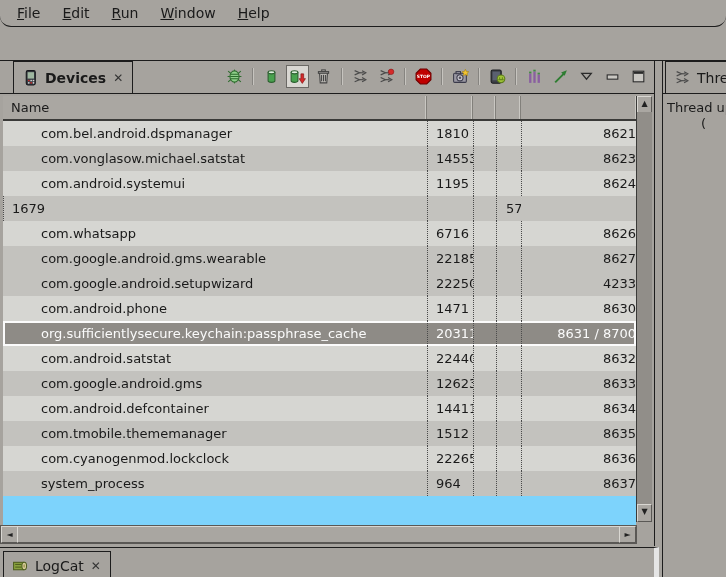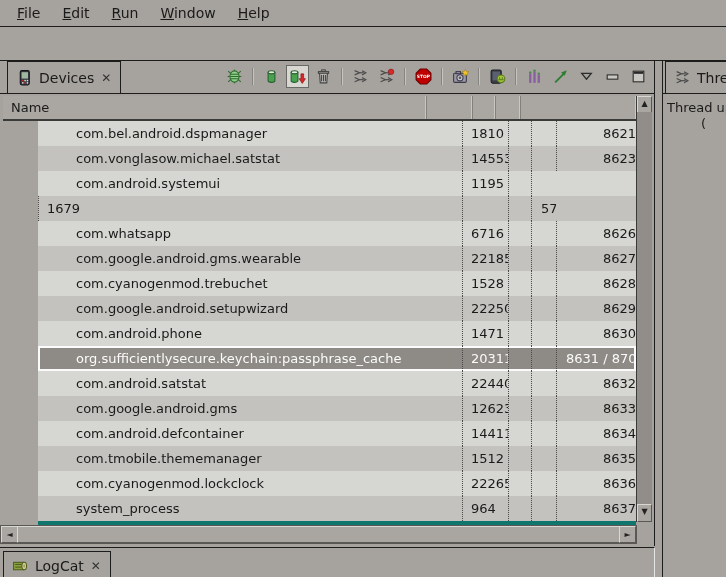--- a/index.html
+++ b/index.html
@@ -5,21 +5,21 @@
   html,body{margin:0;padding:0;}
   body{
     width:726px;height:577px;overflow:hidden;
     background:#a6a39e;
     font-family:"DejaVu Sans","Liberation Sans",sans-serif;
     color:#1a1a1a;font-size:13px;
     -webkit-font-smoothing:antialiased;
     position:relative;
   }
   
-  .menubar{height:26px;display:flex;align-items:center;padding-left:6px;border-bottom:1px solid #1c1c1c;}
+  .menubar{height:26px;display:flex;align-items:center;padding-left:6px;border-bottom:1px solid #1c1c1c;border-radius:11px;}
   .menu-item{padding:3px 11px;font-size:14px;cursor:default;}
   .menu-item u{text-decoration:underline;}
   .toolbar-empty{height:33px;border-bottom:1px solid #1c1c1c;}
   
   .main{position:absolute;left:0;top:61px;width:726px;height:516px;}
   .devices-panel{position:absolute;left:0;top:0;width:654px;height:485px;border-right:1px solid #1c1c1c;}
   .view-header{position:relative;height:32px;border-bottom:1px solid #1c1c1c;display:flex;align-items:stretch;}
   .tab{display:flex;align-items:center;gap:6px;padding:0 8px;border:1px solid #1c1c1c;border-bottom:none;background:#a6a39e;}
   .tab-label{font-size:14px;}
   .tab-close{font-size:12px;color:#333;padding:0 1px;cursor:default;}
@@ -28,21 +28,21 @@
   
   .view-toolbar{position:absolute;right:4px;top:0;height:31px;display:flex;align-items:center;gap:3px;}
   .tbtn{width:21px;height:21px;display:flex;align-items:center;justify-content:center;border:1px solid transparent;}
   .tbtn.active{background:#d9d7d2;border:1px solid #6b6965;}
   .tsep{width:1px;height:17px;background:#868480;border-right:1px solid #c6c4bf;margin:0 3px;}
   
   .table-area{position:absolute;left:0;top:32px;right:0;bottom:0;padding:3px;}
   .grid-header{display:grid;grid-template-columns:424px 46px 23px 25px 1fr;height:23px;line-height:23px;
     background:#aaa7a2;border-bottom:2px solid #3a3a38;margin-right:15px;}
   .hcell{padding-left:8px;border-right:1px solid #82807b;box-shadow:inset -1px 0 0 #c9c7c2;overflow:hidden;white-space:nowrap;}
-  .rows-wrap{position:absolute;left:3px;right:18px;top:28px;bottom:21px;background:#0f766e;overflow:hidden;margin-left:35px;}
+  .rows-wrap{position:absolute;left:3px;right:18px;top:28px;bottom:21px;background:#7dd3fc;overflow:hidden;}
   .row{display:grid;grid-template-columns:424px 46px 23px 25px 1fr;height:25px;line-height:25px;background:#d6d6d2;}
   .row.alt{background:#c3c2be;}
   .row.selected{background:#8e8b86;color:#fbfbfb;box-shadow:inset 0 0 0 2px #fbfbfb;}
   .cell{overflow:hidden;white-space:nowrap;}
   .cell-name{padding-left:38px;}
   .cell-pid{padding-left:8px;border-left:1px dotted #4a4a4a;}
   .cell-e{border-left:1px dotted #4a4a4a;}
   .cell-port{padding-left:9px;border-left:1px dotted #4a4a4a;text-align:right;}
   
   .vscroll{position:absolute;top:3px;right:2px;width:15px;bottom:24px;background:#918e89;border-left:1px solid #3a3a38;}
@@ -58,41 +58,41 @@
   .hbtn.left{left:0;} .hbtn.right{right:0;}
   .hthumb{position:absolute;left:16px;right:16px;top:0;bottom:0;background:#a9a6a1;
     border:1px solid;border-color:#d9d7d2 #5a5855 #5a5855 #d9d7d2;}
   
   .sash{position:absolute;left:655px;top:0;width:7px;height:516px;}
   .threads-panel{position:absolute;left:662px;top:0;width:64px;height:516px;border-left:1px solid #1c1c1c;overflow:hidden;}
   .threads-panel .view-header{width:200px;}
   .threads-msg{padding:6px 0 0 4px;font-size:13px;line-height:16px;white-space:nowrap;overflow:hidden;}
   .threads-msg .l2{padding-left:34px;}
   
-  .logcat-panel{position:absolute;left:0;top:486px;width:654px;height:30px;border-top:1px solid #1c1c1c;border-right:1px solid #e5e5e5;}
+  .logcat-panel{position:absolute;left:0;top:486px;width:654px;height:30px;border-top:1px solid #1c1c1c;border-right:5px solid #e5e5e5;}
   .logcat-panel .tab{position:absolute;left:3px;top:3px;bottom:-1px;display:flex;align-items:center;}
 </style>
 </head>
 <body>
 
 <div class="menubar" id="menubar">
     <div class="menu-item"><u>F</u>ile</div>
     <div class="menu-item"><u>E</u>dit</div>
     <div class="menu-item"><u>R</u>un</div>
     <div class="menu-item"><u>W</u>indow</div>
     <div class="menu-item"><u>H</u>elp</div>
   </div>
 
 <div class="toolbar-empty"></div>
 
 <div class="main">
 
   <div class="devices-panel">
     <div class="view-header">
-      <div class="tab" style="margin-left:7px;">
+      <div class="tab" style="margin-left:13px;font-weight:bold;">
         <span class="icon16" id="devices-tab-icon">
             <svg viewBox="0 0 16 16">
               <rect x="4" y="1.5" width="8.5" height="13.5" rx="1.5" fill="#3b3e45" stroke="#15161a"></rect>
               <rect x="5.3" y="3" width="6" height="6" fill="#9fb7a0"></rect>
               <circle cx="6.4" cy="10.8" r=".8" fill="#cc2222"></circle>
               <circle cx="8.6" cy="10.8" r=".8" fill="#d8d8d8"></circle>
               <circle cx="10.8" cy="10.8" r=".8" fill="#d8d8d8"></circle>
               <circle cx="6.4" cy="13" r=".8" fill="#d8d8d8"></circle>
               <circle cx="8.6" cy="13" r=".8" fill="#cc2222"></circle>
               <circle cx="10.8" cy="13" r=".8" fill="#d8d8d8"></circle>
@@ -282,20 +282,21 @@
             <div class="cell cell-pid">14553</div>
             <div class="cell cell-e"></div>
             <div class="cell cell-e"></div>
             <div class="cell cell-port">8623</div>
           </div>
           <div class="row">
             <div class="cell cell-name">com.android.systemui</div>
             <div class="cell cell-pid">1195</div>
             <div class="cell cell-e"></div>
             <div class="cell cell-e"></div>
+            <div class="cell cell-port">8624</div>
           </div>
           <div class="row alt">
             <div class="cell cell-pid">1679</div>
             <div class="cell cell-e"></div>
             <div class="cell cell-e"></div>
             <div class="cell cell-port">5720</div>
           </div>
           <div class="row">
             <div class="cell cell-name">com.whatsapp</div>
             <div class="cell cell-pid">6716</div>
@@ -303,33 +304,26 @@
             <div class="cell cell-e"></div>
             <div class="cell cell-port">8626</div>
           </div>
           <div class="row alt">
             <div class="cell cell-name">com.google.android.gms.wearable</div>
             <div class="cell cell-pid">22185</div>
             <div class="cell cell-e"></div>
             <div class="cell cell-e"></div>
             <div class="cell cell-port">8627</div>
           </div>
-          <div class="row">
-            <div class="cell cell-name">com.cyanogenmod.trebuchet</div>
-            <div class="cell cell-pid">1528</div>
-            <div class="cell cell-e"></div>
-            <div class="cell cell-e"></div>
-            <div class="cell cell-port">8628</div>
-          </div>
           <div class="row alt">
             <div class="cell cell-name">com.google.android.setupwizard</div>
             <div class="cell cell-pid">22250</div>
             <div class="cell cell-e"></div>
             <div class="cell cell-e"></div>
-            <div class="cell cell-port">8629</div>
+            <div class="cell cell-port">4233</div>
           </div>
           <div class="row">
             <div class="cell cell-name">com.android.phone</div>
             <div class="cell cell-pid">1471</div>
             <div class="cell cell-e"></div>
             <div class="cell cell-e"></div>
             <div class="cell cell-port">8630</div>
           </div>
           <div class="row alt selected">
             <div class="cell cell-name">org.sufficientlysecure.keychain:passphrase_cache</div>

